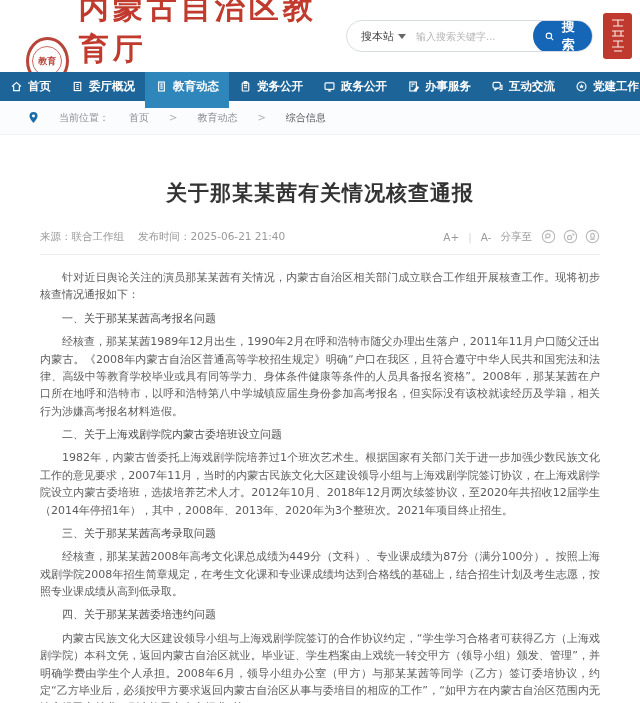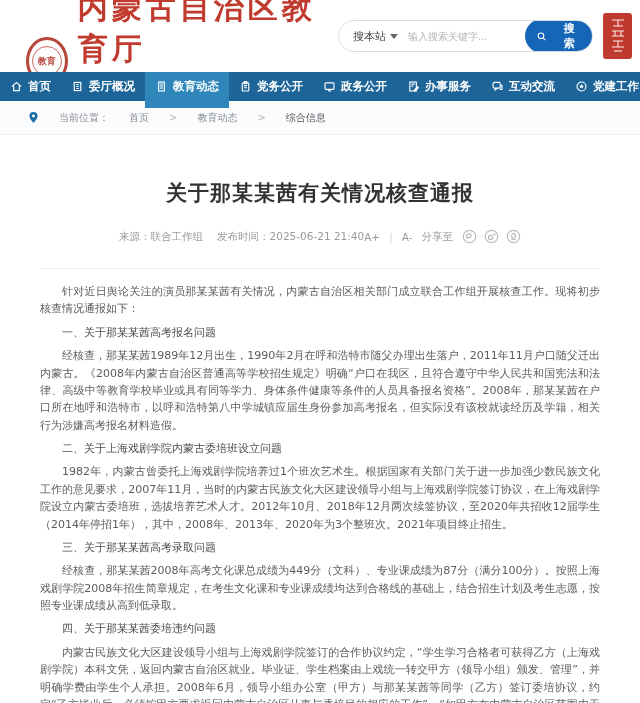--- a/index.html
+++ b/index.html
@@ -23,22 +23,22 @@
   .search-pill { display:flex; align-items:center; height:32px; border:1px solid #d9dde2;
     border-radius:17px; background:#fff; overflow:hidden; }
   .search-scope { display:flex; align-items:center; gap:4px; padding:0 10px 0 14px;
     font-size:11px; color:#444; cursor:pointer; white-space:nowrap; }
   .caret { width:0; height:0; border-left:4px solid transparent; border-right:4px solid transparent;
     border-top:5px solid #666; }
   .search-input { border:none; outline:none; font-size:10px; color:#333; width:118px;
     font-family:inherit; }
   .search-input::placeholder { color:#b5b5b5; }
   .search-btn { height:34px; margin:-1px; border:none; background:#1666b8; color:#fff;
-    border-radius:17px; padding:0 16px 0 12px; font-size:11px; font-weight:bold;
-    display:flex; align-items:center; gap:15px; cursor:pointer; font-family:inherit; }
+    border-radius:17px; padding:0 16px 0 12px; font-size:13px; font-weight:bold;
+    display:flex; align-items:center; gap:5px; cursor:pointer; font-family:inherit; }
   .red-stamp { width:30px; height:46px; background:#c0392e; border-radius:3px;
     margin-left:4px; display:flex; align-items:center; justify-content:center; }
 
   
   .nav { height:29px; background:#1d6598; display:flex; align-items:stretch;
     justify-content:space-evenly; position:relative; }
   .nav-item { display:flex; align-items:center; gap:5px; color:#fff; font-size:11.5px;
     font-weight:bold; padding:0 10px; cursor:pointer; position:relative; white-space:nowrap; }
   .nav-item svg { display:block; }
   .nav-item.active { background:#2f86ba; }
@@ -49,22 +49,22 @@
   .crumb-bar { height:34px; display:flex; align-items:center; gap:20px; padding:0 28px;
     background:#fbfcfd; border-bottom:1px solid #f1f2f4; font-size:10px; color:#8b8f94; }
   .crumb-link { cursor:pointer; color:#8b8f94; }
   .crumb-sep { color:#b0b3b7; }
   .crumb-current { color:#55585c; }
 
   
   .content { padding:44px 40px 0 40px; }
   .article-title { text-align:center; font-size:21px; font-weight:bold; color:#333;
     letter-spacing:1px; }
-  .meta-row { margin-top:22px; display:flex; justify-content:center;
-    align-items:center; border-bottom:1px solid #ededed; padding-bottom:24px; }
+  .meta-row { margin-top:22px; display:flex; justify-content:space-between;
+    align-items:center; border-bottom:1px solid #ededed; padding-bottom:10px; }
   .meta-left { font-size:10.5px; color:#9a9a9a; display:flex; gap:14px; }
   .meta-right { display:flex; align-items:center; gap:9px; font-size:10.5px; color:#9a9a9a; }
   .font-size-ctl { cursor:pointer; }
   .meta-divider { color:#d5d5d5; }
   .share-icons { display:flex; gap:7px; }
   .share-icons span { cursor:pointer; display:flex; }
 
   .body-text { margin-top:14px; }
   .para { font-size:11px; line-height:1.58; color:#5c5c5c; text-indent:2em;
     text-align:justify; margin-bottom:6px; }

